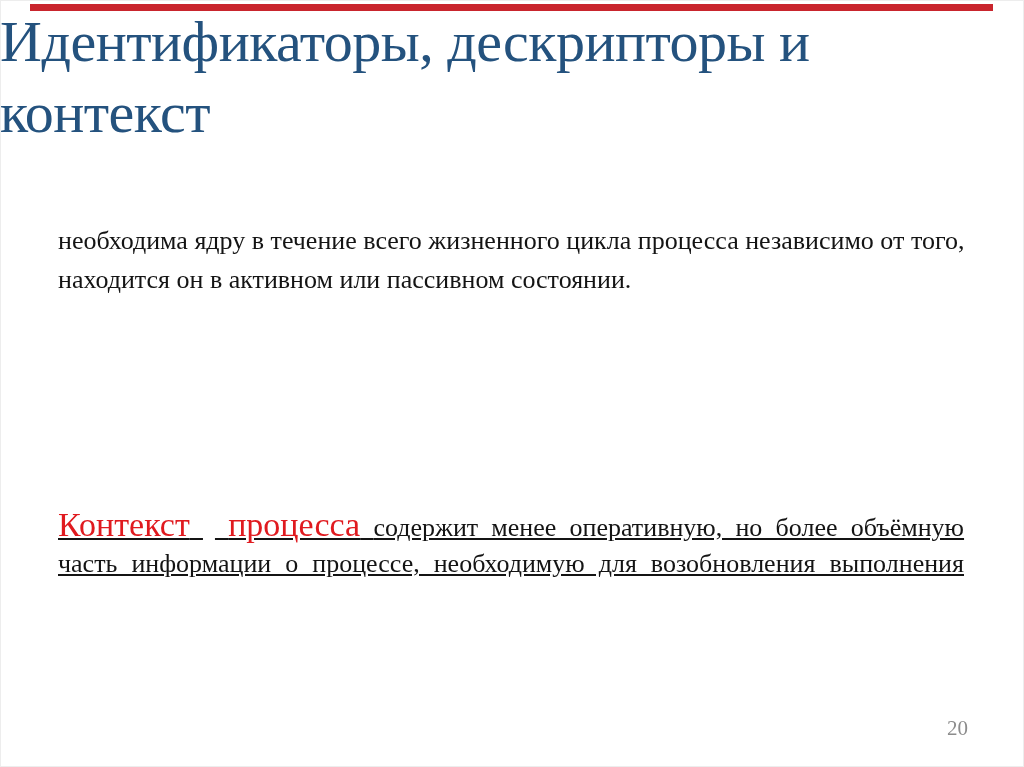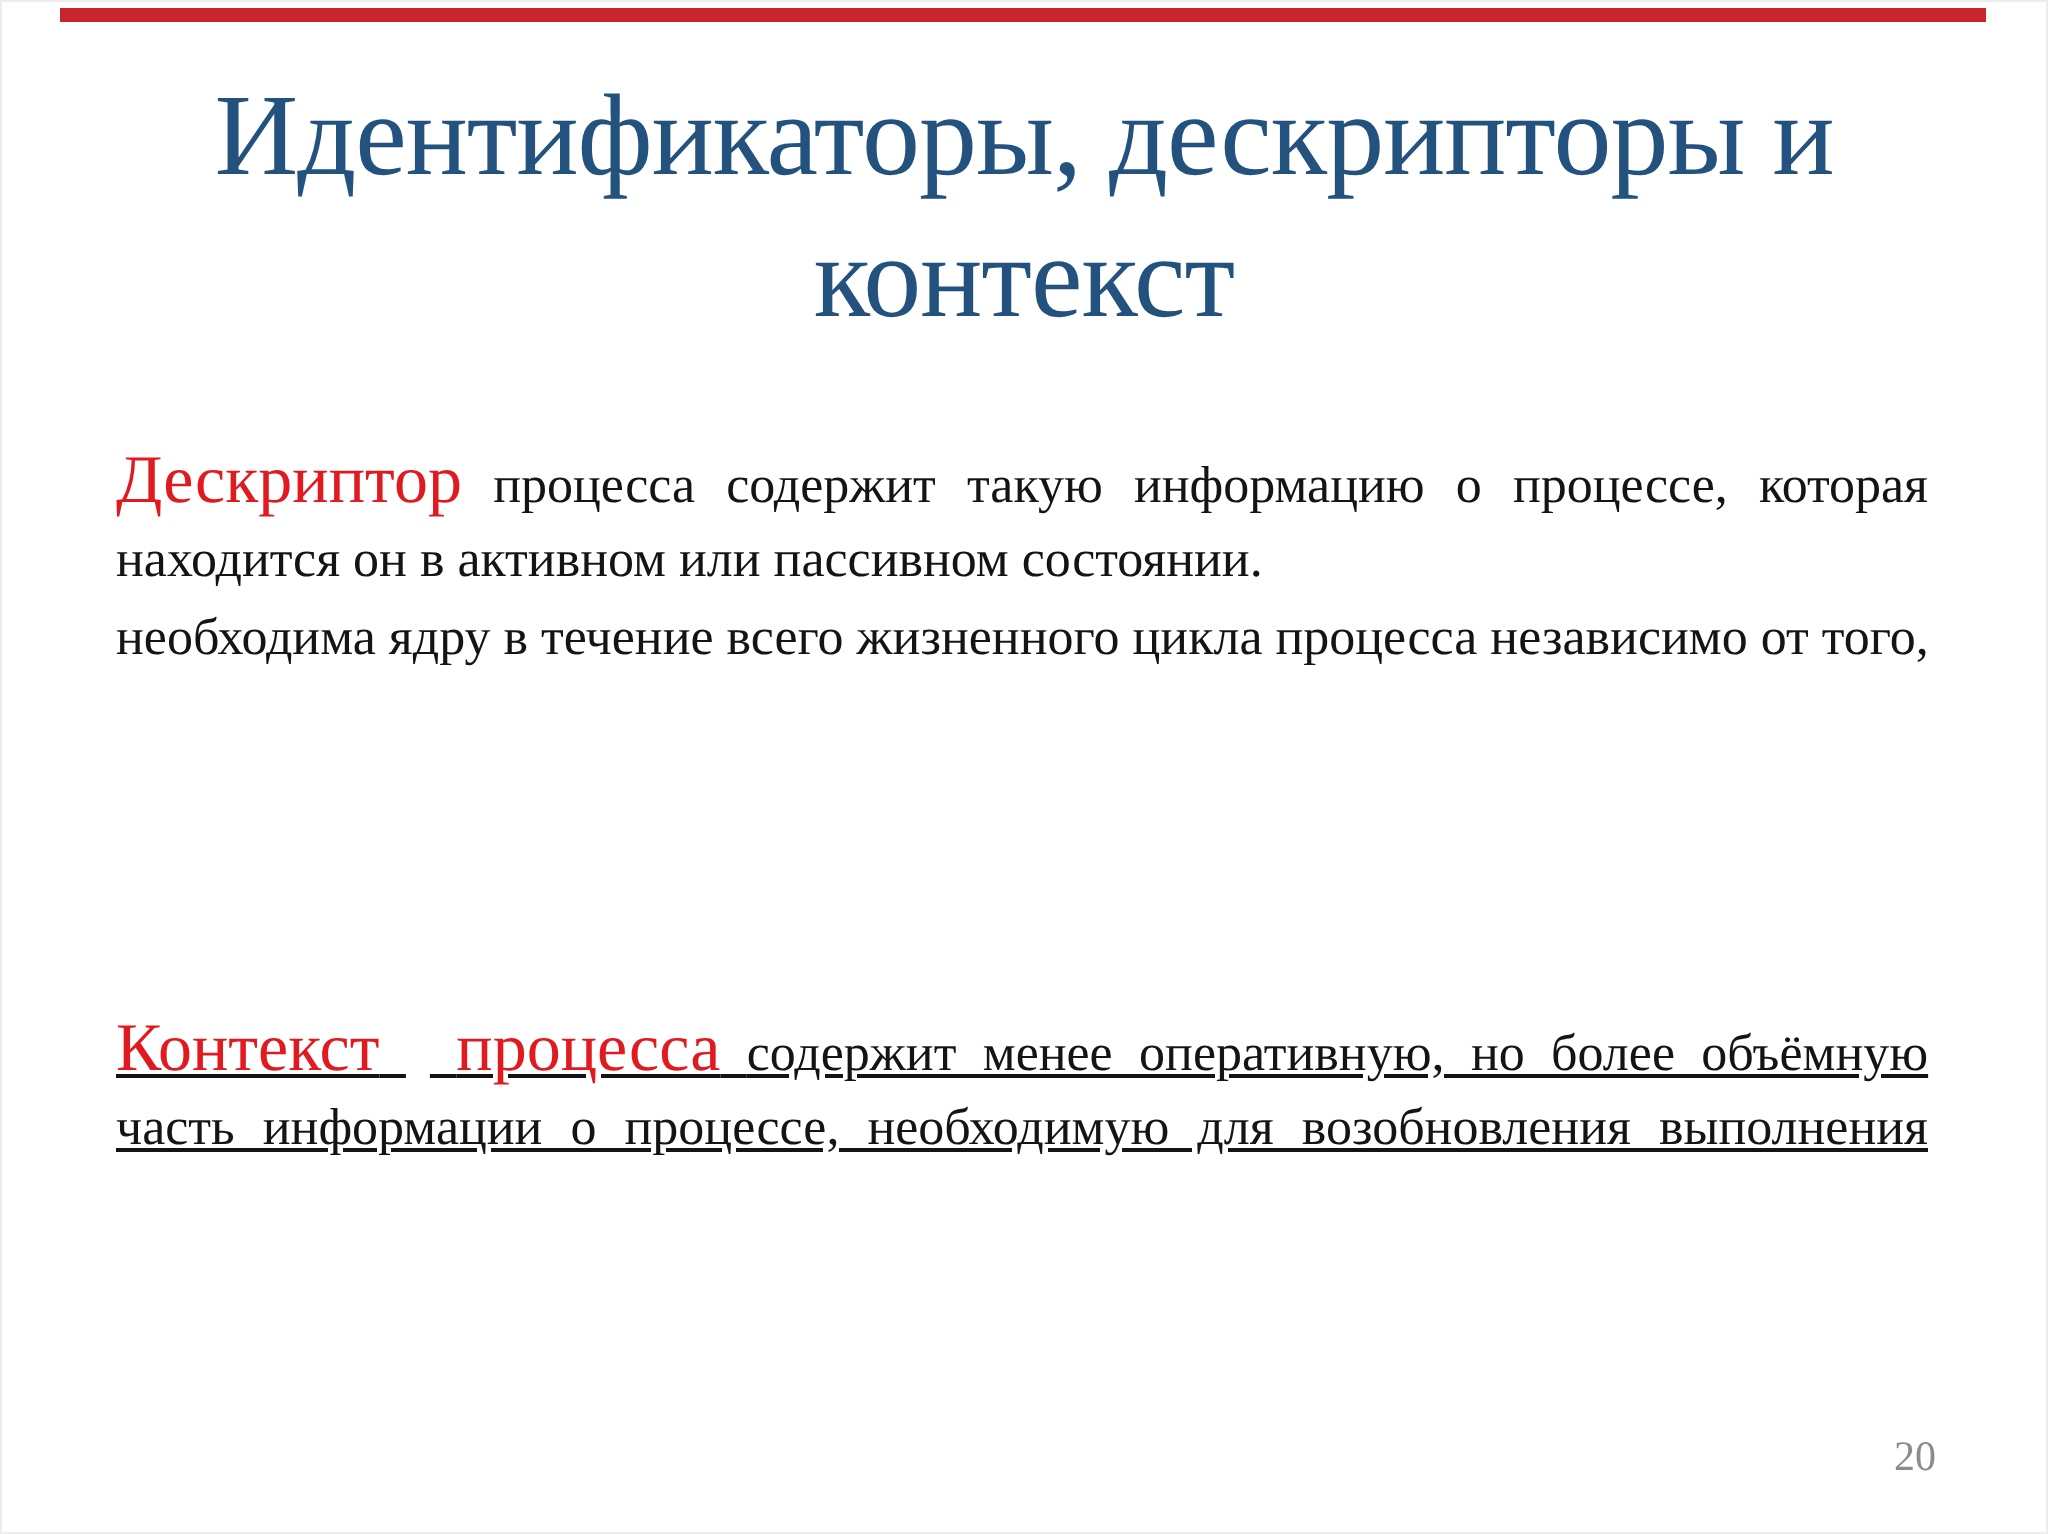--- a/index.html
+++ b/index.html
@@ -19,25 +19,24 @@
   .accent-bar {
     position: absolute;
     top: 4px;
     left: 30px;
     right: 31px;
     height: 7px;
     background: var(--accent-bar, #c9252d);
   }
   .title {
     position: absolute;
-    top: 32px;
+    top: 6px;
     left: 0;
     width: 100%;
     margin: 0;
-    text-align: center;
     font-size: 58px;
     line-height: 71px;
     font-weight: normal;
     letter-spacing: -0.5px;
     color: var(--title, #24527e);
   }
   .title-line {
     display: block;
   }
   .para {
@@ -84,26 +83,22 @@
 <div class="slide">
 
   <div class="accent-bar"></div>
 
   <h1 class="title">
     <span class="title-line">Идентификаторы, дескрипторы и</span>
     <span class="title-line">контекст</span>
   </h1>
 
   <div class="para para-descriptor">
-    <div class="line justify">
-      <span class="lead">Дескриптор</span>
-      <span>процесса содержит такую информацию о процессе, которая</span>
-    </div>
+    <div class="line justify">необходима ядру в течение всего жизненного цикла процесса независимо от того,</div>
     <div class="line">находится он в активном или пассивном состоянии.</div>
-    <div class="line justify">необходима ядру в течение всего жизненного цикла процесса независимо от того,</div>
   </div>
 
   <div class="para para-context">
     <div class="line justify">
       <span class="lead">Контекст</span>
       <span class="lead-gap"></span>
       <span class="lead">процесса</span>
       <span>содержит менее оперативную, но более объёмную</span>
     </div>
     <div class="line justify">часть информации о процессе, необходимую для возобновления выполнения</div>

